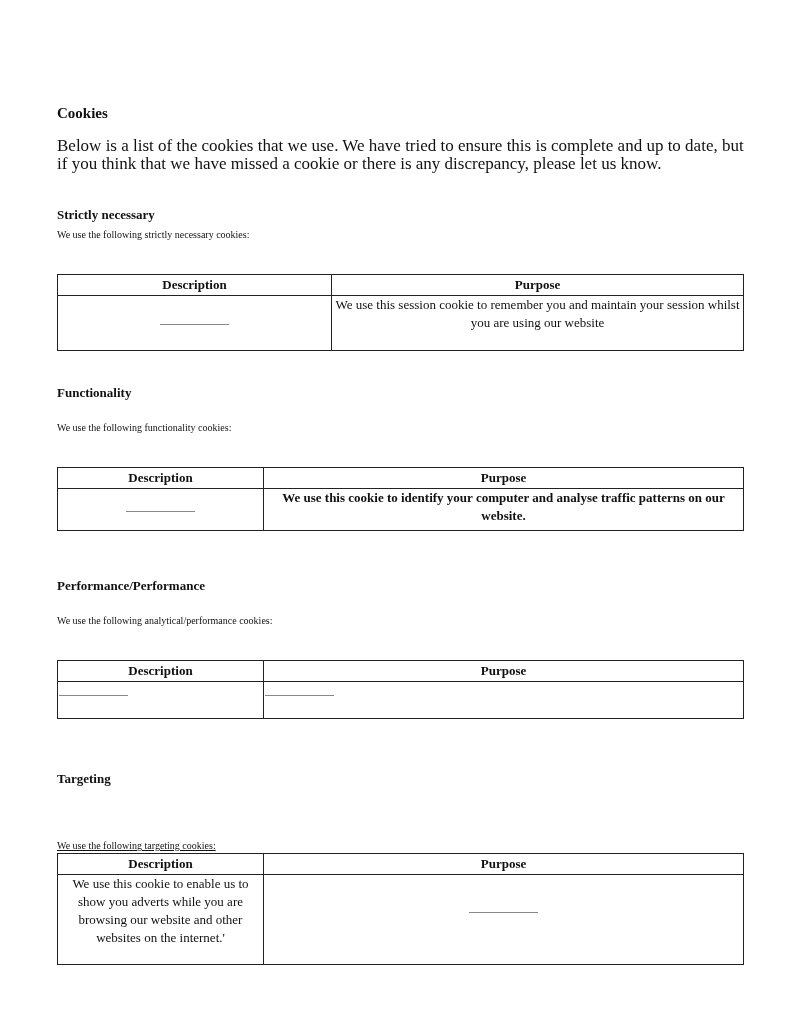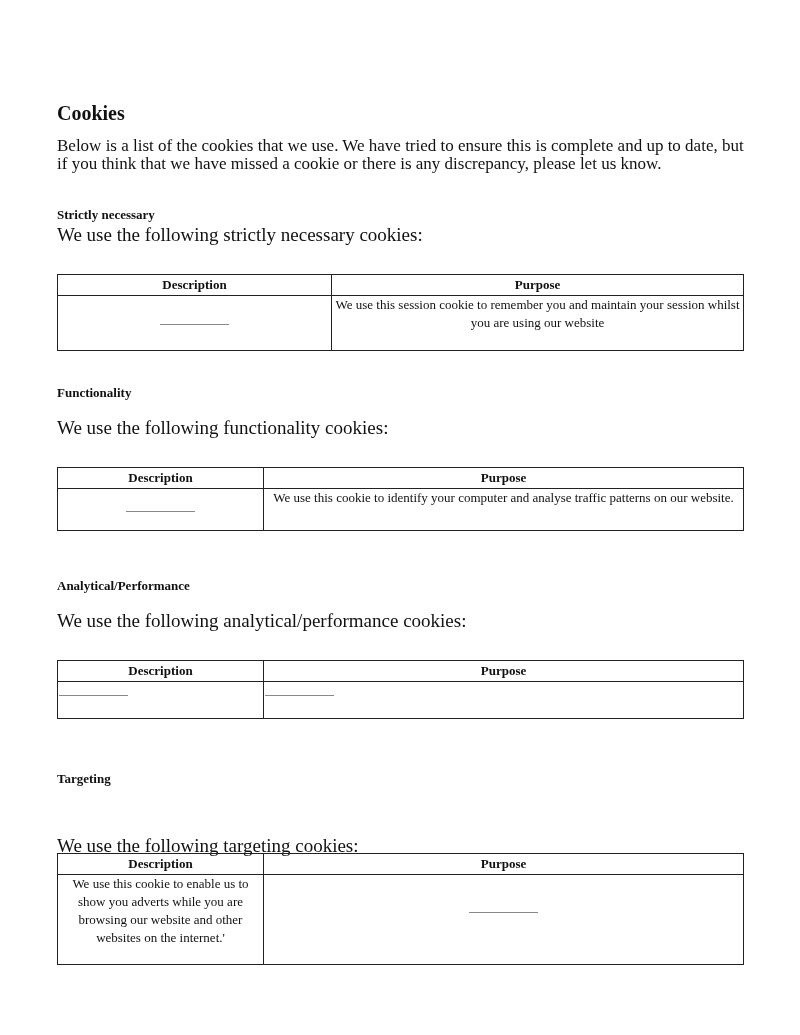--- a/index.html
+++ b/index.html
@@ -18,21 +18,21 @@
     .page {
       position: absolute;
       left: 57px;
       top: 0;
       width: 687px;
     }
     .title {
       position: absolute;
       top: 102px;
       left: 0;
-      font-size: 20px;
+      font-size: 15px;
       font-weight: bold;
       margin: 0;
       line-height: 22px;
     }
     .intro {
       position: absolute;
       top: 137px;
       left: 0;
       width: 687px;
       font-size: 17px;
@@ -43,21 +43,21 @@
       position: absolute;
       left: 0;
       font-size: 13px;
       font-weight: bold;
       margin: 0;
       line-height: 18px;
     }
     .section-text {
       position: absolute;
       left: 0;
-      font-size: 19px;
+      font-size: 10px;
       margin: 0;
       line-height: 18px;
     }
     table.cookie-table {
       position: absolute;
       left: 0;
       width: 687px;
       border-collapse: collapse;
       font-size: 13px;
       line-height: 18px;
@@ -134,30 +134,30 @@
         <col style="width:206px">
         <col>
       </colgroup>
     <thead>
       <tr>
         <th>Description</th>
         <th>Purpose</th>
       </tr>
     </thead>
     <tbody>
-      <tr style="height:42px;">
+      <tr style="height:42px;font-weight:bold;">
         <td style="vertical-align:middle;">
           <span class="blank"></span>
         </td>
         <td>We use this cookie to identify your computer and analyse traffic patterns on our website.</td>
       </tr>
     </tbody>
   </table>
 
-  <h2 class="section-heading" style="top:577px;">Analytical/Performance</h2>
+  <h2 class="section-heading" style="top:577px;">Performance/Performance</h2>
   <p class="section-text" style="top:612px;">We use the following analytical/performance cookies:</p>
   <table class="cookie-table" style="top:660px;">
     <colgroup>
         <col style="width:206px">
         <col>
       </colgroup>
     <thead>
       <tr>
         <th>Description</th>
         <th>Purpose</th>

